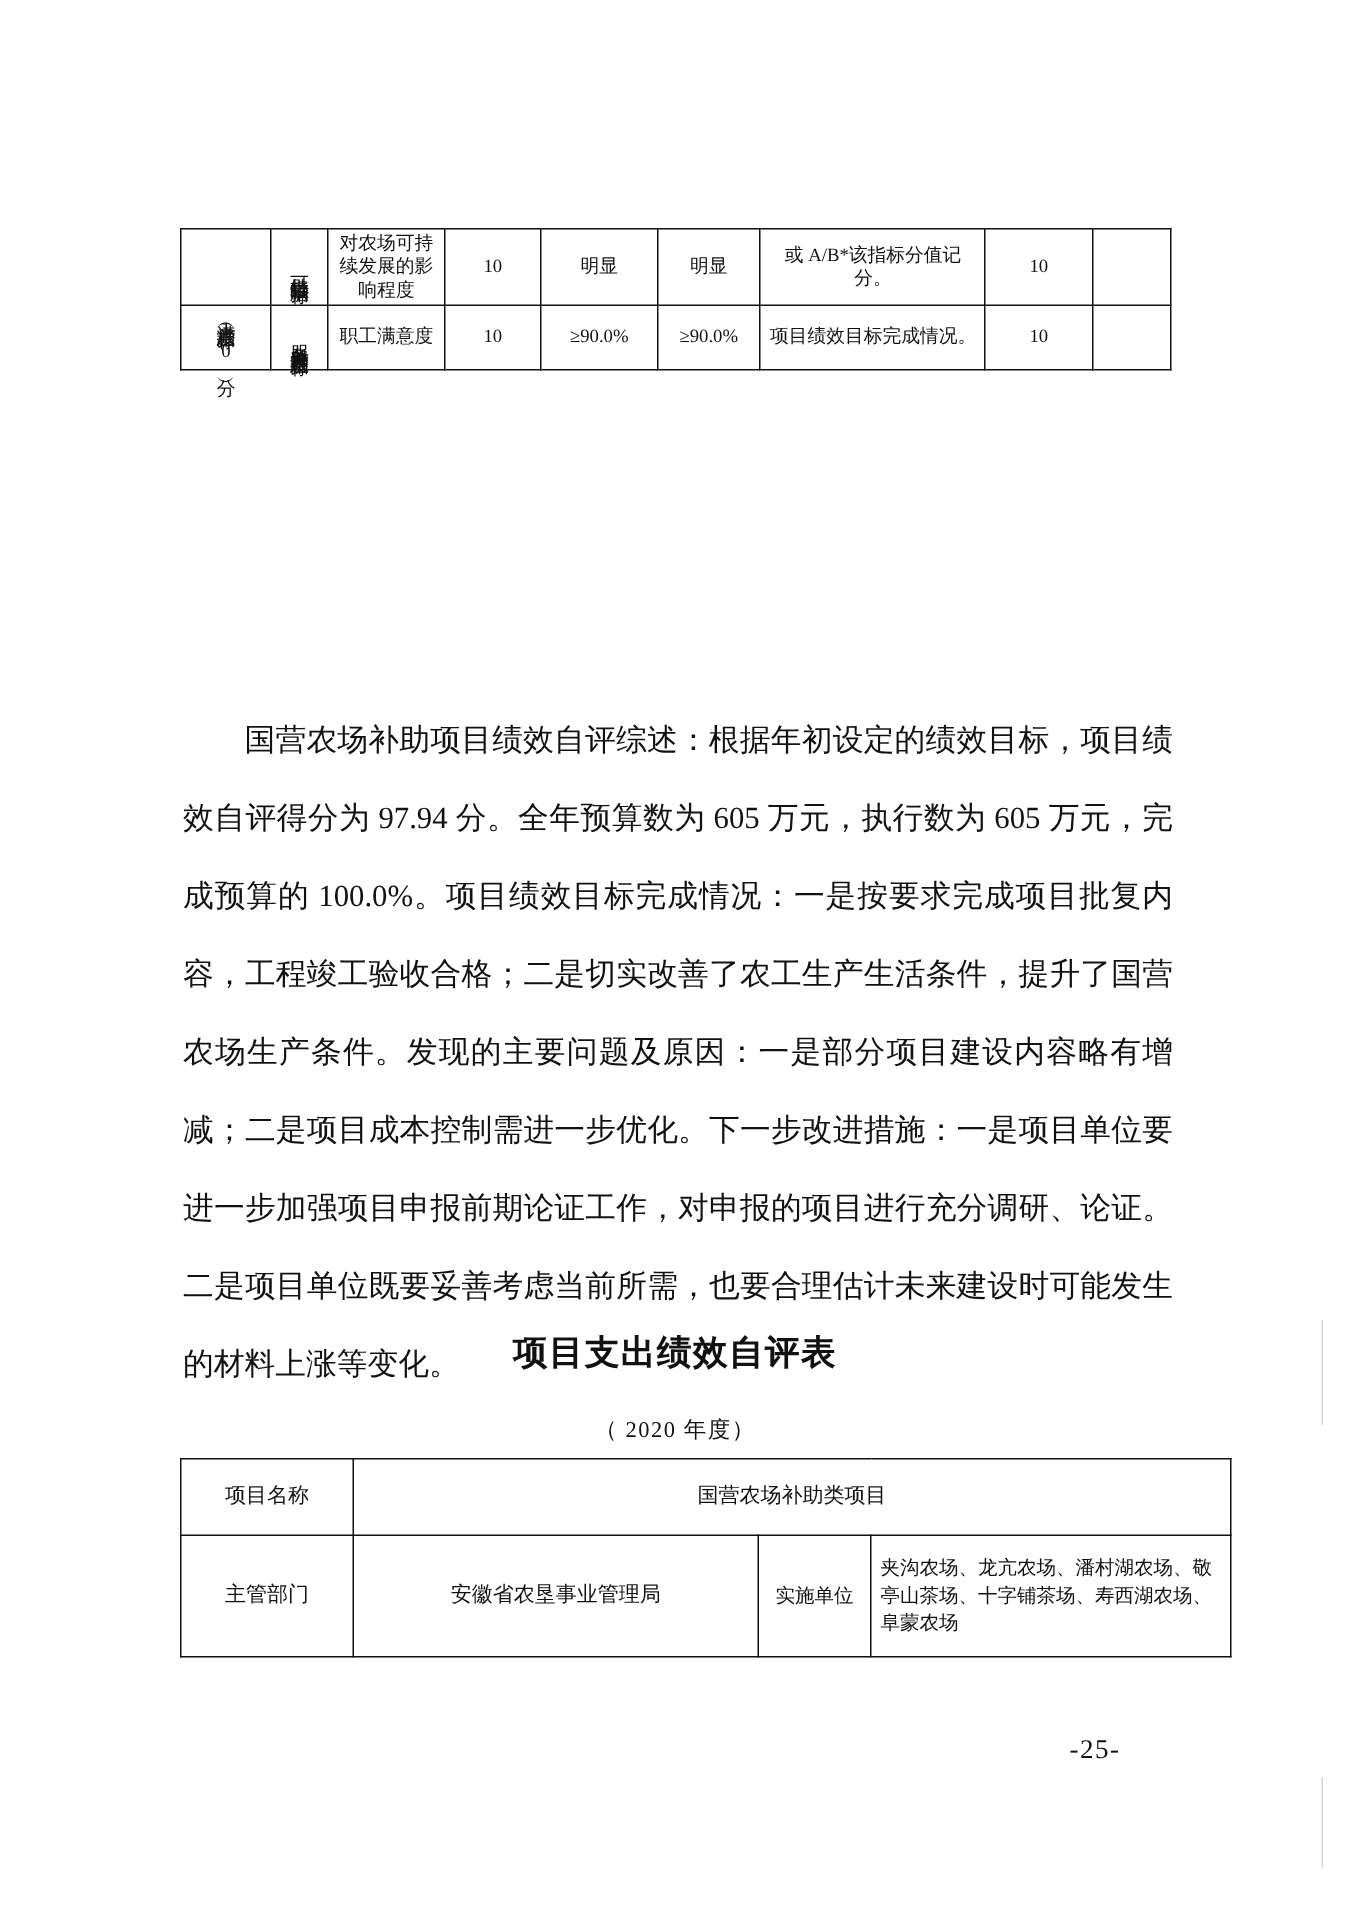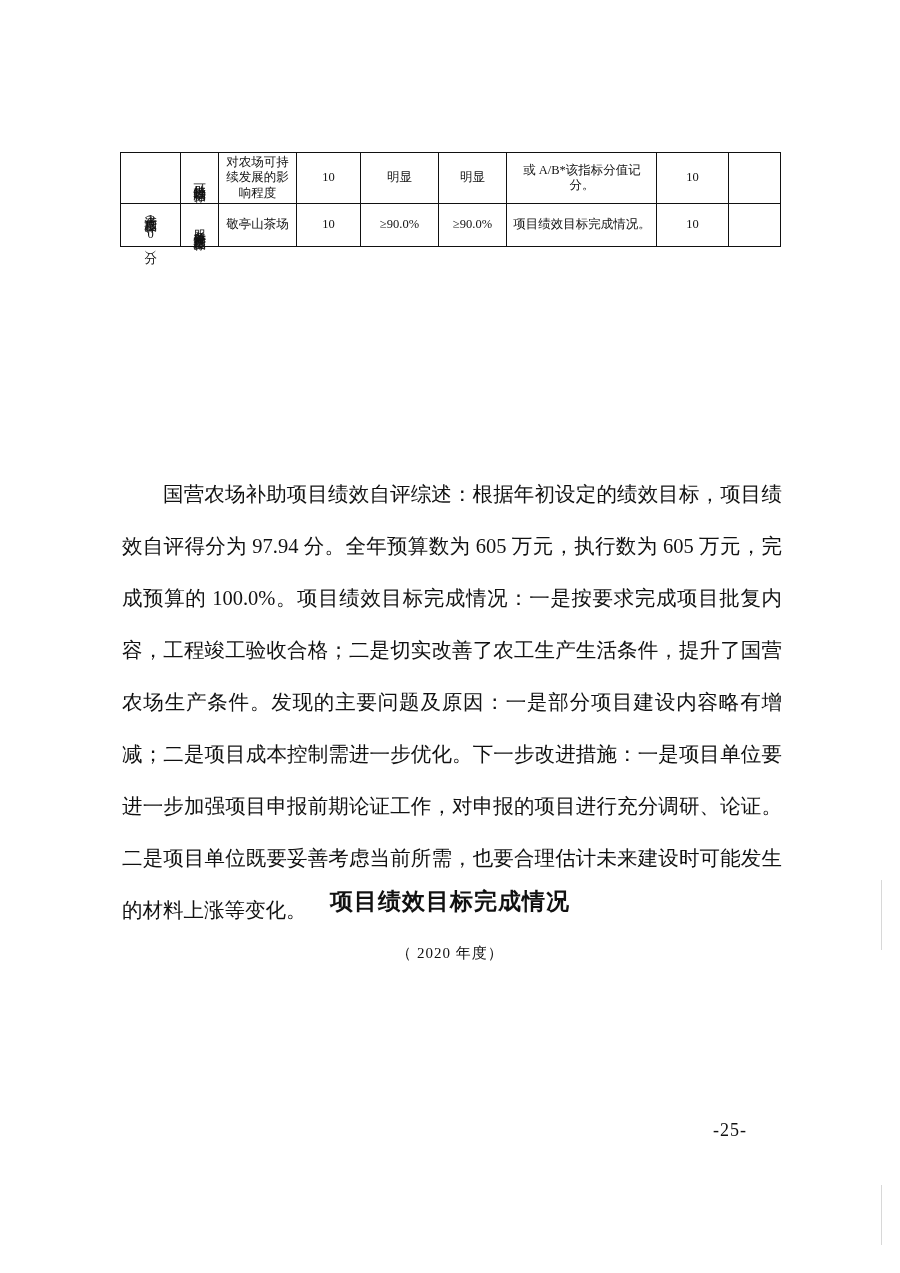--- a/index.html
+++ b/index.html
@@ -122,21 +122,21 @@
     padding-right: 6px;
     line-height: 1.45;
   }
   .row-h1 td { height: 42px; }
   .row-h2 td { height: 72px; }
 
   
   .page-num {
     position: absolute;
     left: 0;
-    top: 1120px;
+    top: 1156px;
     width: 900px;
     text-align: center;
     padding-right: 60px;
     box-sizing: border-box;
     font-size: 18px;
     font-family: "Liberation Serif", "DejaVu Serif", serif;
     letter-spacing: 1px;
   }
   .page-num-inner {
     display: inline-block;
@@ -182,36 +182,56 @@
         <td class="cell-num">10</td>
         <td></td>
       </tr>
       <tr>
         <td>
           <div class="vert">满意度指标（10分）</div>
         </td>
         <td>
           <div class="vert">服务对象满意度指标</div>
         </td>
-        <td>敬亭山茶场</td>
+        <td>职工满意度</td>
         <td class="cell-num">10</td>
         <td>≥90.0%</td>
         <td>≥90.0%</td>
         <td class="cell-left">项目绩效目标完成情况。</td>
         <td class="cell-num">10</td>
         <td></td>
       </tr>
     </tbody>
   </table>
 
   <div class="para">国营农场补助项目绩效自评综述：根据年初设定的绩效目标，项目绩效自评得分为 97.94 分。全年预算数为 605 万元，执行数为 605 万元，完成预算的 100.0%。项目绩效目标完成情况：一是按要求完成项目批复内容，工程竣工验收合格；二是切实改善了农工生产生活条件，提升了国营农场生产条件。发现的主要问题及原因：一是部分项目建设内容略有增减；二是项目成本控制需进一步优化。下一步改进措施：一是项目单位要进一步加强项目申报前期论证工作，对申报的项目进行充分调研、论证。二是项目单位既要妥善考虑当前所需，也要合理估计未来建设时可能发生的材料上涨等变化。</div>
 
-  <div class="doc-title">项目绩效目标完成情况</div>
+  <div class="doc-title">项目支出绩效自评表</div>
   <div class="doc-subtitle">（ 2020 年度）</div>
 
+  <table class="tbl-bottom">
+    <colgroup>
+      <col style="width:115px">
+      <col style="width:270px">
+      <col style="width:75px">
+      <col style="width:240px">
+    </colgroup>
+    <tbody>
+      <tr class="row-h1">
+        <td>项目名称</td>
+        <td colspan="3">国营农场补助类项目</td>
+      </tr>
+      <tr class="row-h2">
+        <td>主管部门</td>
+        <td>安徽省农垦事业管理局</td>
+        <td class="small">实施单位</td>
+        <td class="small left">夹沟农场、龙亢农场、潘村湖农场、敬亭山茶场、十字铺茶场、寿西湖农场、阜蒙农场</td>
+      </tr>
+    </tbody>
+  </table>
 
   <div class="page-num">
     <span class="page-num-inner">-25-</span>
   </div>
 
   <div class="scan-mark" style="top:880px; height:70px;"></div>
   <div class="scan-mark" style="top:1185px; height:60px;"></div>
 
 </div>
 

